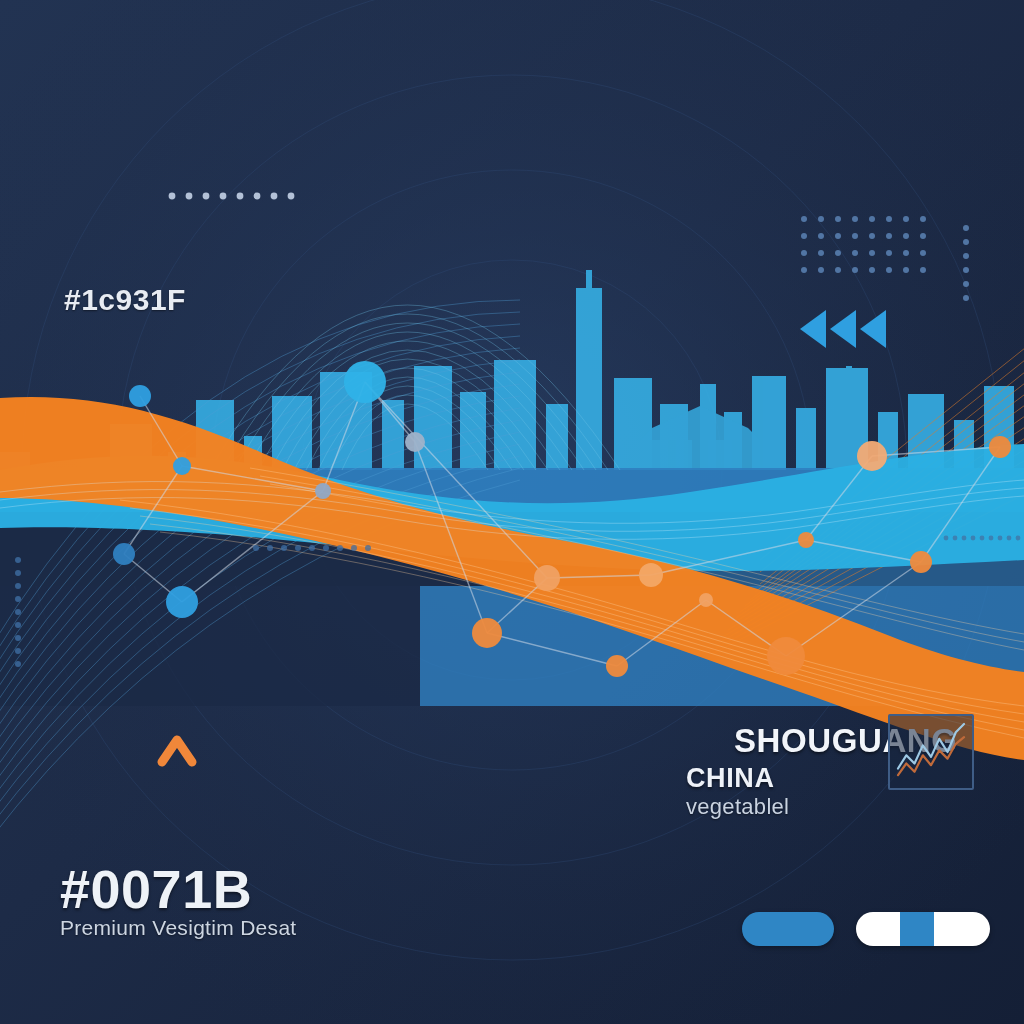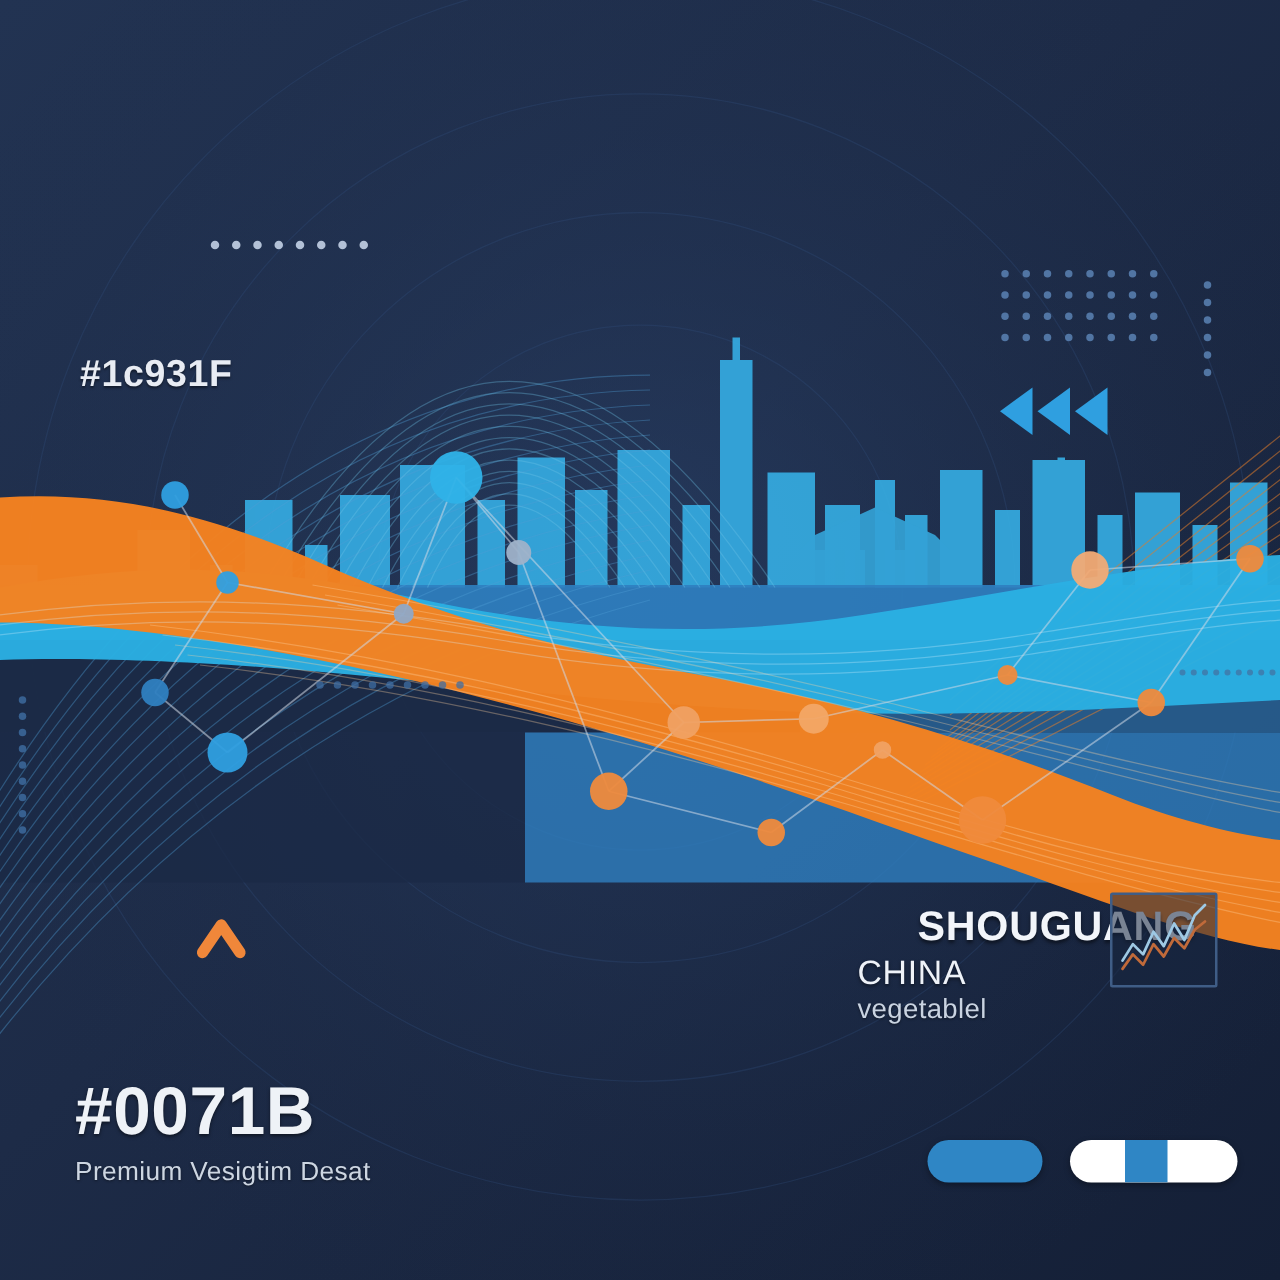--- a/index.html
+++ b/index.html
@@ -29,33 +29,32 @@
     text-shadow:0 1px 2px rgba(0,0,0,.45);
   }
 
   .bl-block{position:absolute;left:60px;top:862px;}
   .bl-block .big{
     font-size:54px;font-weight:bold;color:#eef2f7;
     letter-spacing:0.5px;line-height:1;
     text-shadow:0 2px 3px rgba(0,0,0,.5);
   }
   .bl-block .sub{
-    margin-top:10px;
     font-size:21px;color:#cdd6e2;letter-spacing:.3px;
     text-shadow:0 1px 2px rgba(0,0,0,.45);
   }
 
   .brand{position:absolute;left:686px;top:724px;width:310px;}
   .brand .l1{
     font-size:33px;font-weight:bold;color:#f2f5fa;letter-spacing:.6px;
     line-height:1;text-shadow:0 2px 3px rgba(0,0,0,.5);margin-left:48px;
   }
   .brand .l2{
     margin-top:8px;
-    font-size:27px;font-weight:normal;color:#eef2f8;letter-spacing:.6px;
+    font-size:27px;font-weight:bold;color:#eef2f8;letter-spacing:.6px;
     line-height:1;text-shadow:0 2px 3px rgba(0,0,0,.5);
   }
   .brand .l3{
     margin-top:4px;
     font-size:22px;color:#c9d3e1;letter-spacing:.3px;line-height:1;
     text-shadow:0 1px 2px rgba(0,0,0,.45);
   }
   .brand-chart{
     position:absolute;left:888px;top:714px;
     width:82px;height:72px;

